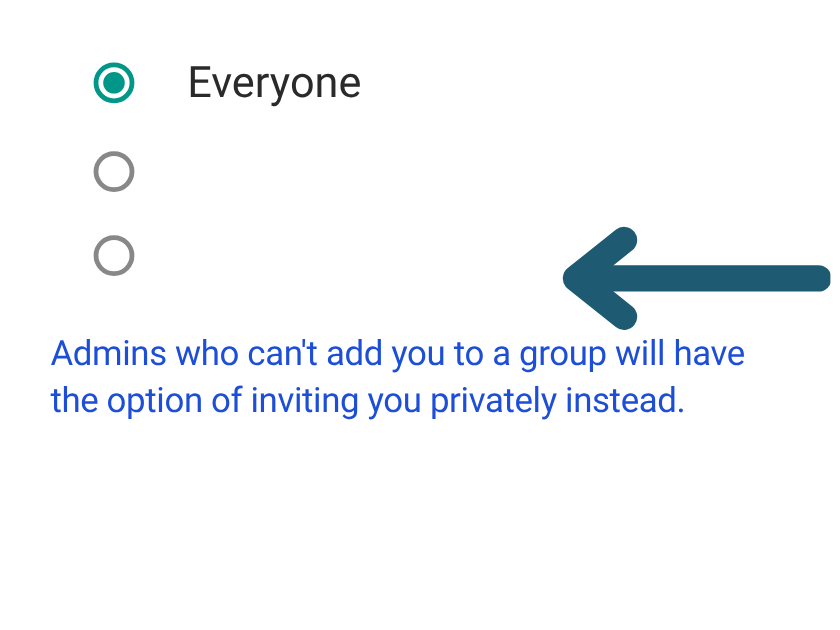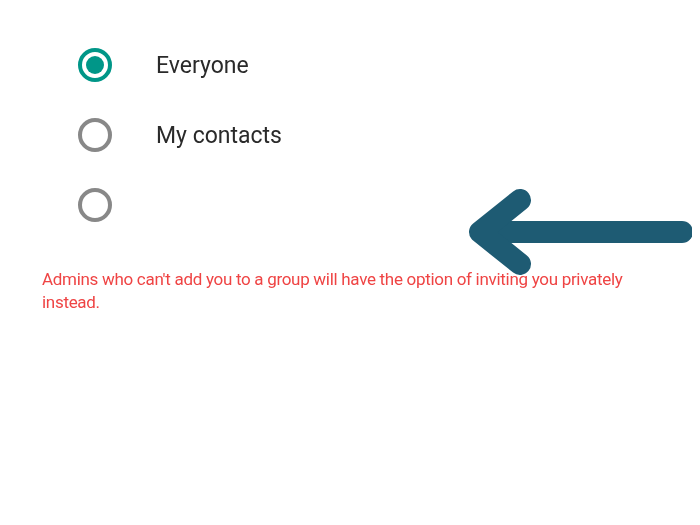--- a/index.html
+++ b/index.html
@@ -41,28 +41,28 @@
       position: absolute;
       top: 50%;
       left: 50%;
       transform: translate(-50%, -50%);
       width: 18px;
       height: 18px;
       background: #009688;
       border-radius: 50%;
     }
     .radio-label {
-      font-size: 23px;
+      font-size: 36px;
       color: #2a2a2a;
       font-weight: 400;
     }
     .description {
       padding: 28px 42px 0 42px;
-      font-size: 17px;
-      color: #ef4444;
+      font-size: 29px;
+      color: #1d4ed8;
       line-height: 1.35;
       font-weight: 400;
       letter-spacing: -0.3px;
     }
     .arrow {
       position: absolute;
       top: 188px;
       left: 462px;
       pointer-events: none;
     }
@@ -73,21 +73,20 @@
 </head>
 <body>
 
 <div class="radio-item">
   <div class="radio-circle selected"></div>
   <span class="radio-label">Everyone</span>
 </div>
 
 <div class="radio-item">
   <div class="radio-circle unselected"></div>
-  <span class="radio-label">My contacts</span>
 </div>
 
 <div class="radio-item">
   <div class="radio-circle unselected"></div>
 </div>
 
 <div class="description">Admins who can't add you to a group will have the option of inviting you privately instead.</div>
 
 <div class="arrow">
   <svg width="230" height="88" viewBox="0 0 230 88">

